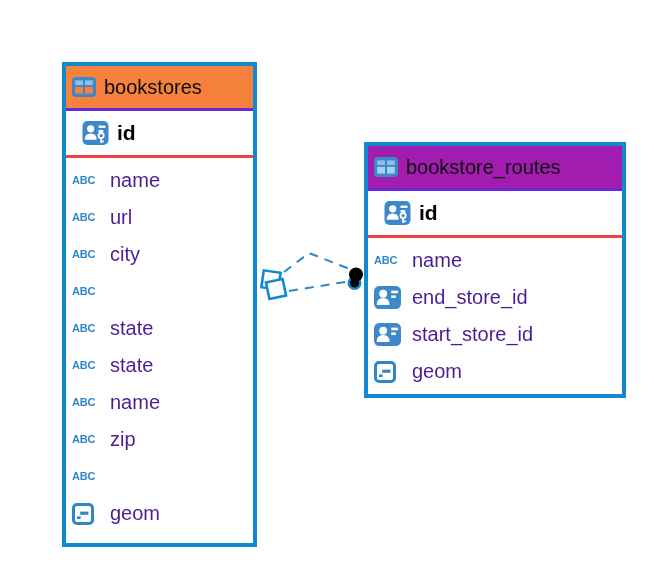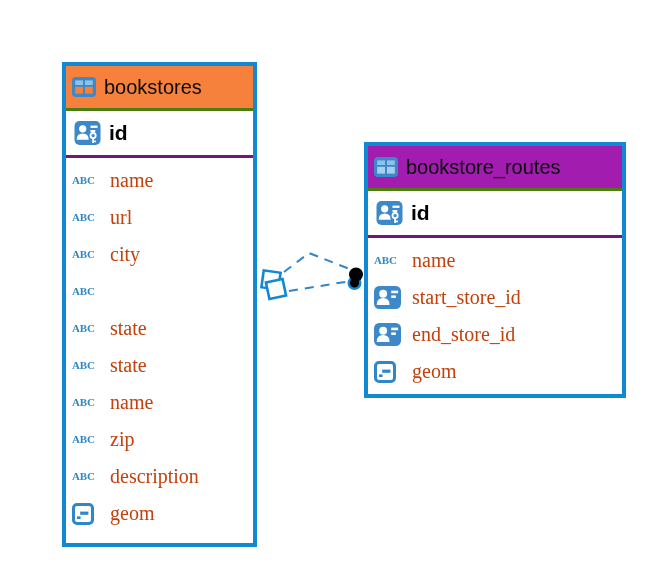--- a/index.html
+++ b/index.html
@@ -12,42 +12,42 @@
   .table-card{
     position:absolute;background:#fff;
     border:4px solid #1189D2;box-sizing:border-box;
     display:flex;flex-direction:column;z-index:1;
   }
   #tbl-bookstores{left:62px;top:62px;width:195px;height:485px;}
   #tbl-routes{left:364px;top:142px;width:262px;height:256px;}
   .t-header{
     display:flex;align-items:center;gap:8px;
     padding:0 6px;height:42px;flex:0 0 auto;
-    border-bottom:3px solid #4d7c0f;
+    border-bottom:3px solid #6d28d9;
   }
   .t-header.orange{background:#F6813D;}
   .t-header.gray{background:#a21caf;}
   .t-title{font-size:20px;color:#0b0b0b;white-space:nowrap;}
   .pk-row{
     display:flex;align-items:center;gap:8px;
-    padding:0 8px;height:44px;flex:0 0 auto;
-    border-bottom:3px solid #701a75;background:#fff;text-align:center;
+    padding:0 16px;height:44px;flex:0 0 auto;
+    border-bottom:3px solid #ef4444;background:#fff;text-align:center;
   }
   .pk-label{font-size:21px;font-weight:bold;color:#000;}
   .cols{padding:4px 6px 0;display:flex;flex-direction:column;}
-  .col-row{display:flex;align-items:center;gap:8px;height:37px;font-family:Liberation Serif, serif;}
+  .col-row{display:flex;align-items:center;gap:8px;height:37px;}
   .icon-slot{
     width:30px;flex:0 0 30px;display:flex;align-items:center;
     justify-content:flex-start;
   }
   .abc{
     font-size:11px;font-weight:800;color:#2F87C8;
     letter-spacing:-0.2px;line-height:1;
   }
-  .col-label{font-size:20px;color:#c2410c;white-space:nowrap;}
+  .col-label{font-size:20px;color:#4c1d95;white-space:nowrap;}
   .connectors{
     position:absolute;left:0;top:0;z-index:2;pointer-events:none;
   }
   .dash{fill:none;stroke:#2F87C8;stroke-width:2;stroke-dasharray:9 7;}
   .diamond{fill:#ffffff;stroke:#1189D2;stroke-width:2.6;}
 </style>
 </head>
 <body>
 
 <div class="canvas">
@@ -121,21 +121,20 @@
       <div class="col-row">
         <span class="icon-slot">
             <span class="abc">ABC</span>
           </span>
         <span class="col-label">zip</span>
       </div>
       <div class="col-row">
         <span class="icon-slot">
             <span class="abc">ABC</span>
           </span>
-        <span class="col-label">description</span>
       </div>
       <div class="col-row">
         <span class="icon-slot">
           <svg width="22" height="22" viewBox="0 0 22 22">
             <rect x="1.5" y="1.5" width="19" height="19" rx="3.5" fill="#fff" stroke="#2F87C8" stroke-width="3"></rect>
             <rect x="8.2" y="8.6" width="8.2" height="3.2" fill="#2F87C8"></rect>
             <rect x="5" y="13.4" width="3.6" height="2.6" fill="#2F87C8"></rect>
           </svg>
         </span>
         <span class="col-label">geom</span>
@@ -177,33 +176,33 @@
       <div class="col-row">
         <span class="icon-slot">
           <svg width="27" height="23" viewBox="0 0 26 22">
             <rect width="26" height="22" rx="5" fill="#3D88C9"></rect>
             <circle cx="8.8" cy="7.4" r="3.8" fill="#fff"></circle>
             <path d="M2.6 18.2 Q2.6 11.6 8.8 11.6 Q15 11.6 15 18.2 Z" fill="#fff"></path>
             <rect x="16.6" y="4.4" width="6.6" height="2.5" fill="#fff"></rect>
             <rect x="16.6" y="9" width="4.4" height="2.5" fill="#fff"></rect>
           </svg>
         </span>
-        <span class="col-label">start_store_id</span>
+        <span class="col-label">end_store_id</span>
       </div>
       <div class="col-row">
         <span class="icon-slot">
           <svg width="27" height="23" viewBox="0 0 26 22">
             <rect width="26" height="22" rx="5" fill="#3D88C9"></rect>
             <circle cx="8.8" cy="7.4" r="3.8" fill="#fff"></circle>
             <path d="M2.6 18.2 Q2.6 11.6 8.8 11.6 Q15 11.6 15 18.2 Z" fill="#fff"></path>
             <rect x="16.6" y="4.4" width="6.6" height="2.5" fill="#fff"></rect>
             <rect x="16.6" y="9" width="4.4" height="2.5" fill="#fff"></rect>
           </svg>
         </span>
-        <span class="col-label">end_store_id</span>
+        <span class="col-label">start_store_id</span>
       </div>
       <div class="col-row">
         <span class="icon-slot">
           <svg width="22" height="22" viewBox="0 0 22 22">
             <rect x="1.5" y="1.5" width="19" height="19" rx="3.5" fill="#fff" stroke="#2F87C8" stroke-width="3"></rect>
             <rect x="8.2" y="8.6" width="8.2" height="3.2" fill="#2F87C8"></rect>
             <rect x="5" y="13.4" width="3.6" height="2.6" fill="#2F87C8"></rect>
           </svg>
         </span>
         <span class="col-label">geom</span>

